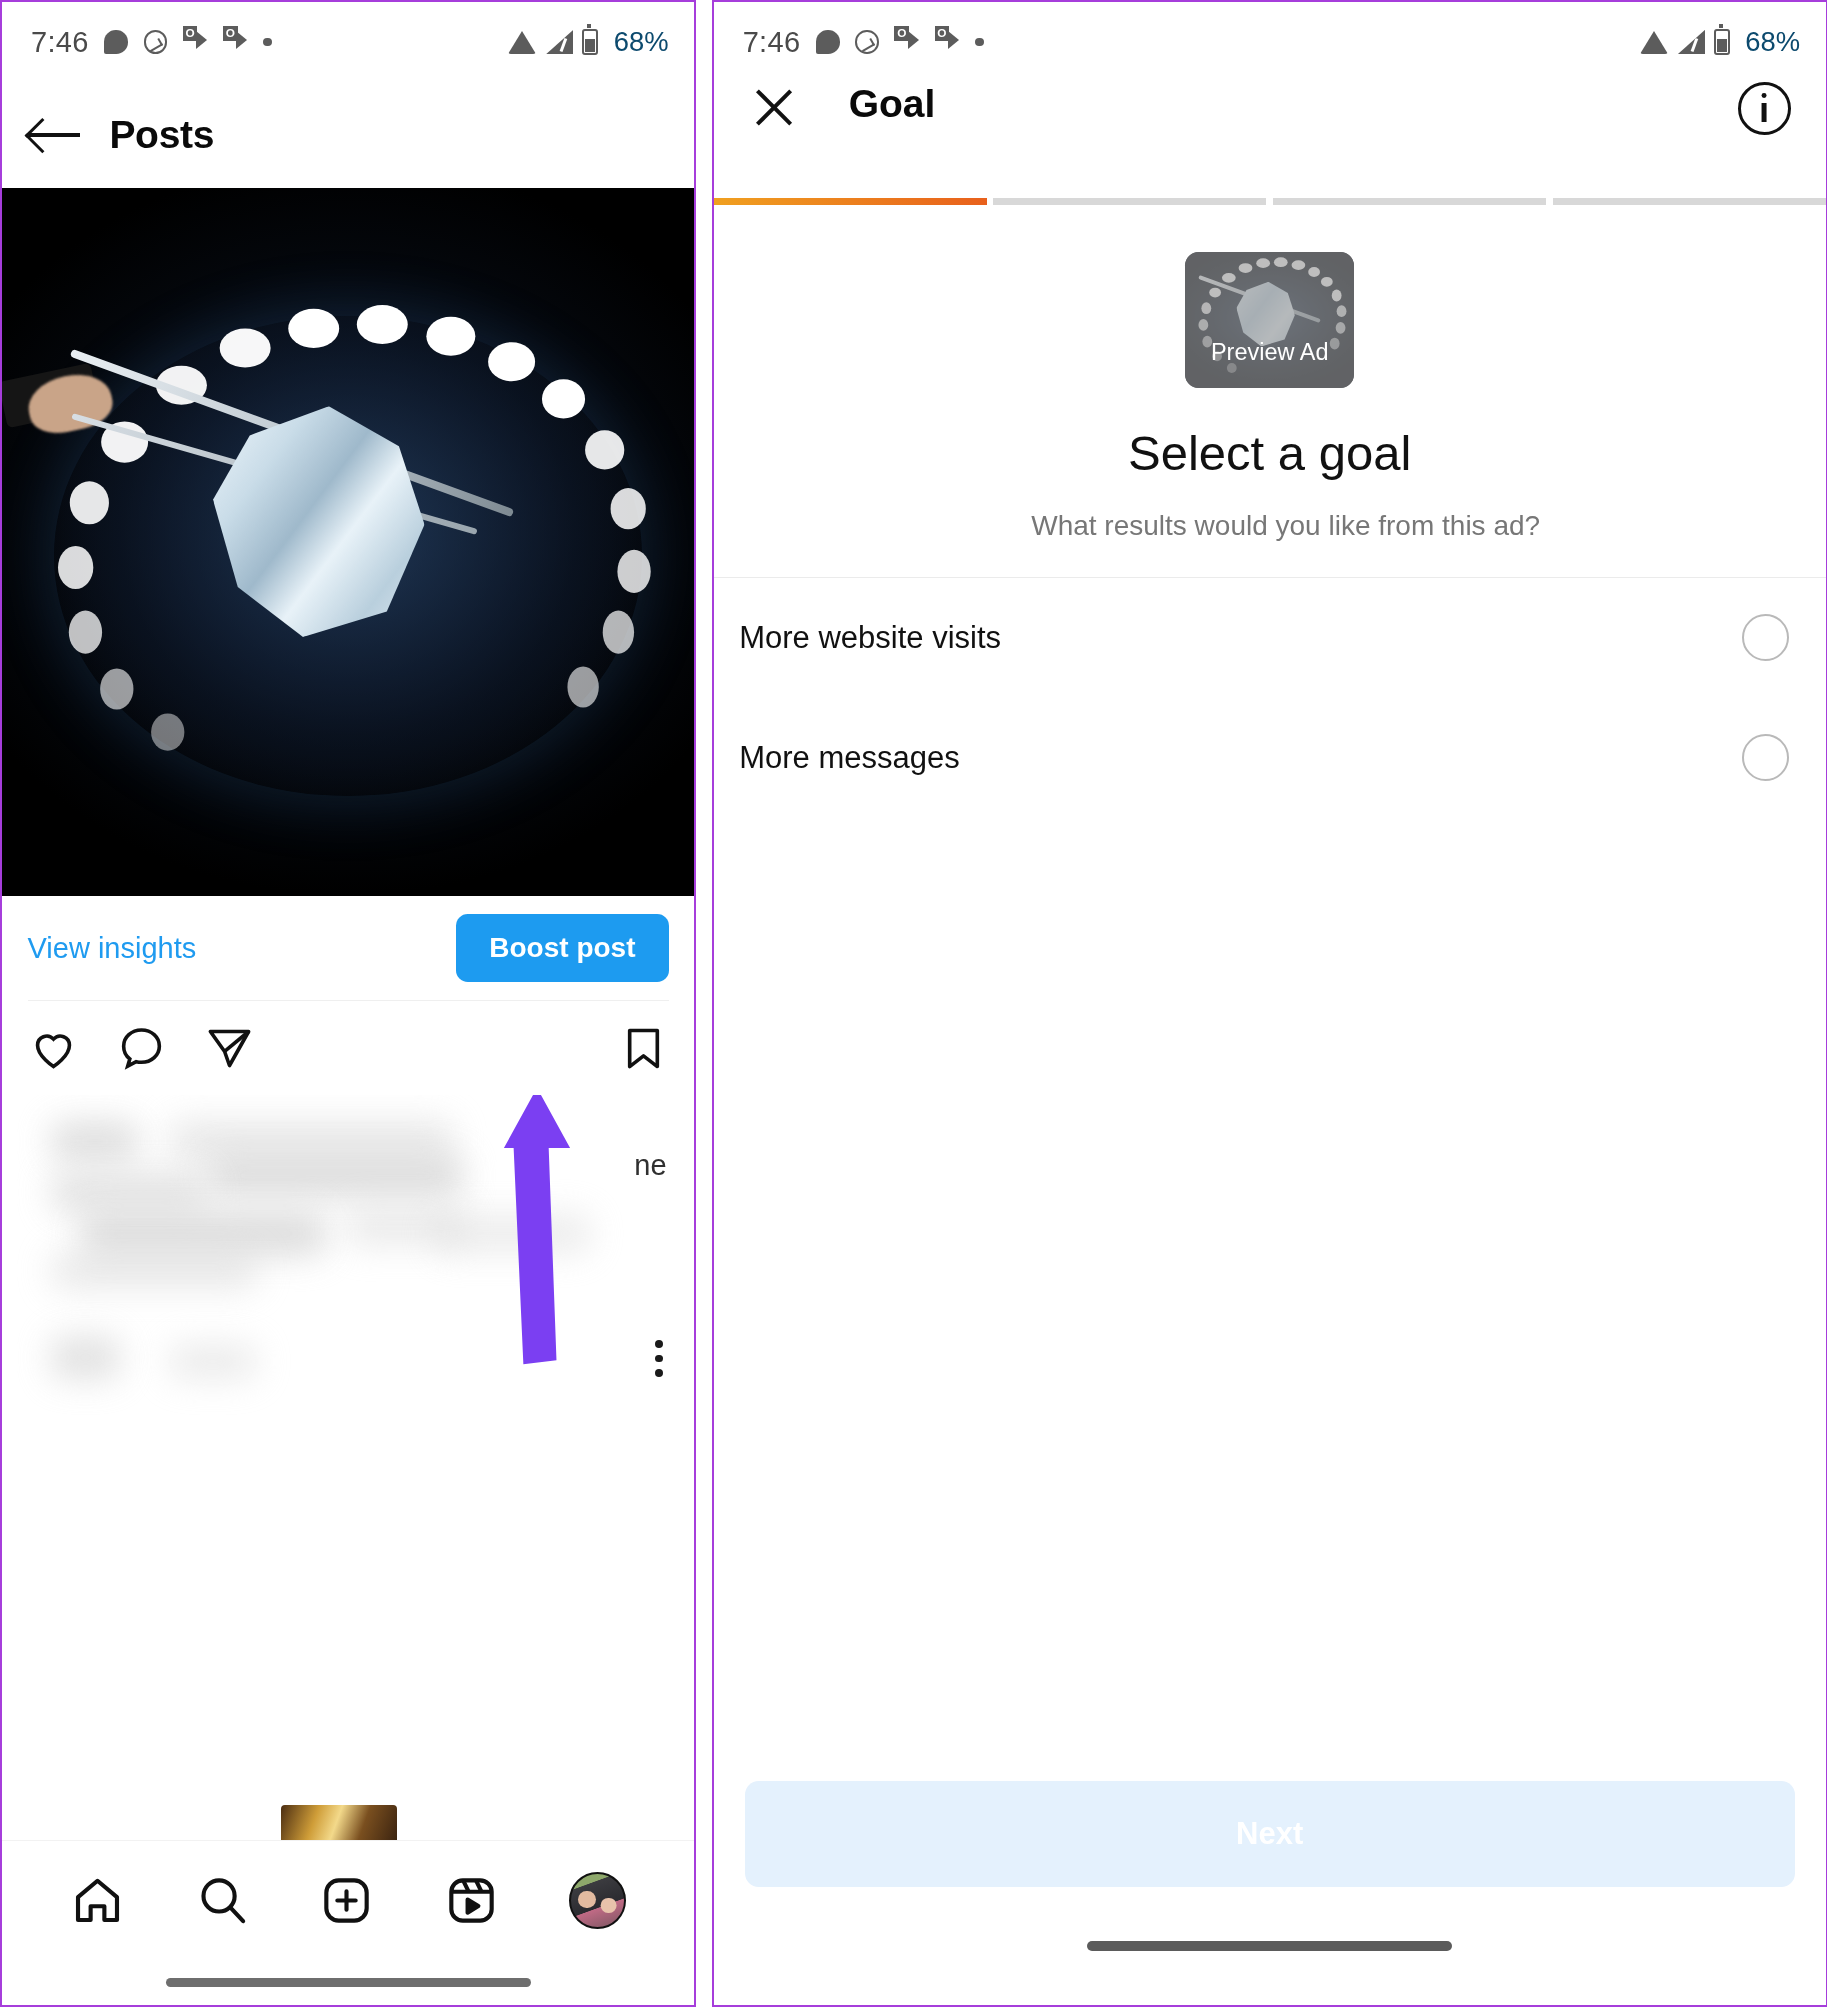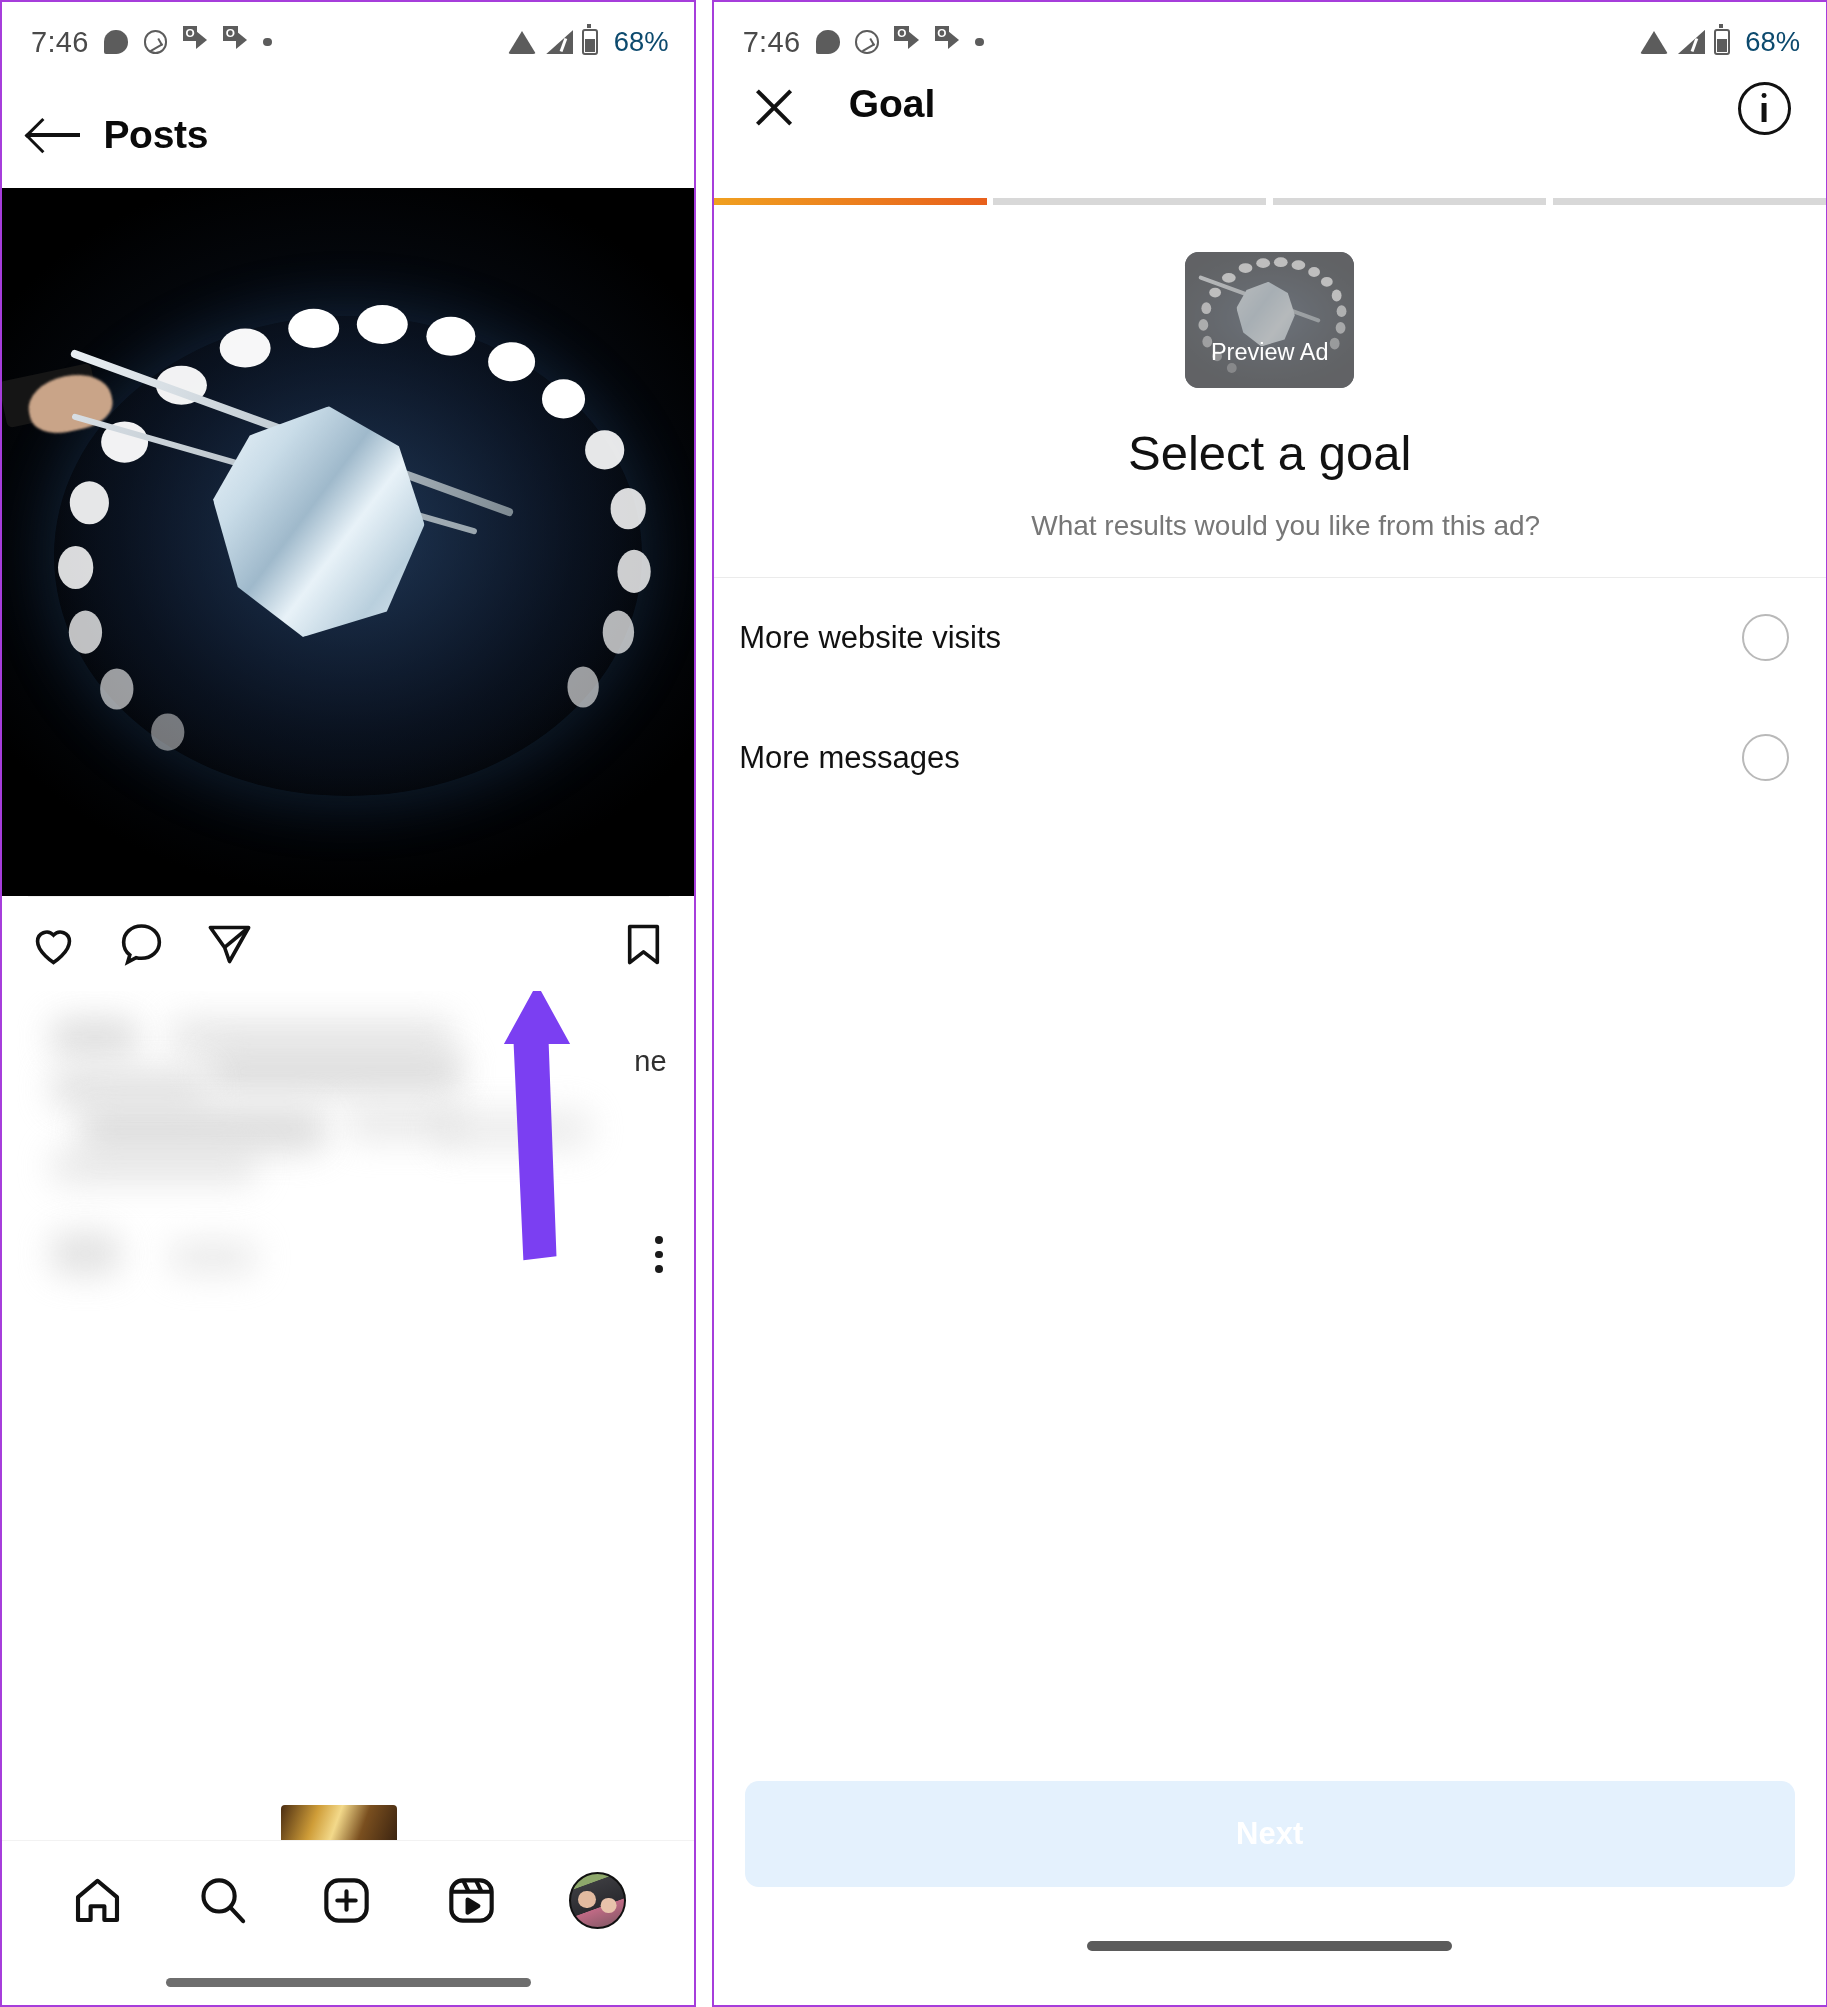--- a/index.html
+++ b/index.html
@@ -49,21 +49,21 @@
   .ic-wifi:after{content:"";position:absolute;left:0;bottom:0;width:0;height:0;border-left:14.7px solid transparent;border-right:14.7px solid transparent;border-bottom:23.5px solid #5c5c5c;border-radius:2.9px;}
   .ic-sig { width:27.4px;height:24.5px; background:#5c5c5c; clip-path: polygon(100% 0, 100% 100%, 0 100%); position:relative;}
   .ic-sig:after{content:"";position:absolute;right:8.8px;bottom:2.9px;width:2.9px;height:13.7px;background:#fff;transform:rotate(20deg);}
   .ic-batt { width:15.7px;height:26.5px;border:2.9px solid #5c5c5c;border-radius:2.9px;position:relative; }
   .ic-batt:before{content:"";position:absolute;top:-6.9px;left:2.9px;width:3.9px;height:3.9px;background:#5c5c5c;}
   .ic-batt:after{content:"";position:absolute;left:1px;bottom:1px;right:1px;height:60%;background:#5c5c5c;}
 
   
   .posts-header {
     height: 106px; display: flex; align-items: center;
-    padding: 0 27.4px; gap: 23px; flex: none;
+    padding: 0 27.4px; gap: 29px; flex: none;
   }
   .back-arrow { width: 51px; height: 37px; position: relative; cursor: pointer; }
   .back-arrow:before{content:"";position:absolute;left:0;top:16.7px;width:51px;height:3.9px;background:#111;}
   .back-arrow:after{content:"";position:absolute;left:1px;top:6.9px;width:21.6px;height:21.6px;border-left:3.9px solid #111;border-bottom:3.9px solid #111;transform:rotate(45deg);}
   .posts-title { font-size: 39px; font-weight: bold; color: #0a0a0a; letter-spacing:-0.3px; }
 
   
   .author-row {
     height: 76px; display:flex; align-items:center;
     padding: 0 23.5px; gap: 23.5px; flex:none;
@@ -258,20 +258,24 @@
         </g>
       </svg>
       <div class="clip">
           <div class="finger"></div>
         </div>
       <div class="tweezer"></div>
       <div class="tweezer2"></div>
       <div class="gem"></div>
     </div>
 
+    <div class="boost-row">
+      <span class="view-insights">View insights</span>
+      <button class="boost-btn">Boost post</button>
+    </div>
 
     <div class="divider"></div>
 
     <div class="actions">
       <div class="act">
         <svg viewBox="0 0 24 24" fill="none" stroke="#111" stroke-width="1.7">
             <path d="M12 20.5s-7.5-4.8-7.5-10A4.3 4.3 0 0 1 12 7.6a4.3 4.3 0 0 1 7.5 2.9c0 5.2-7.5 10-7.5 10z"></path>
           </svg>
       </div>
       <div class="act">

